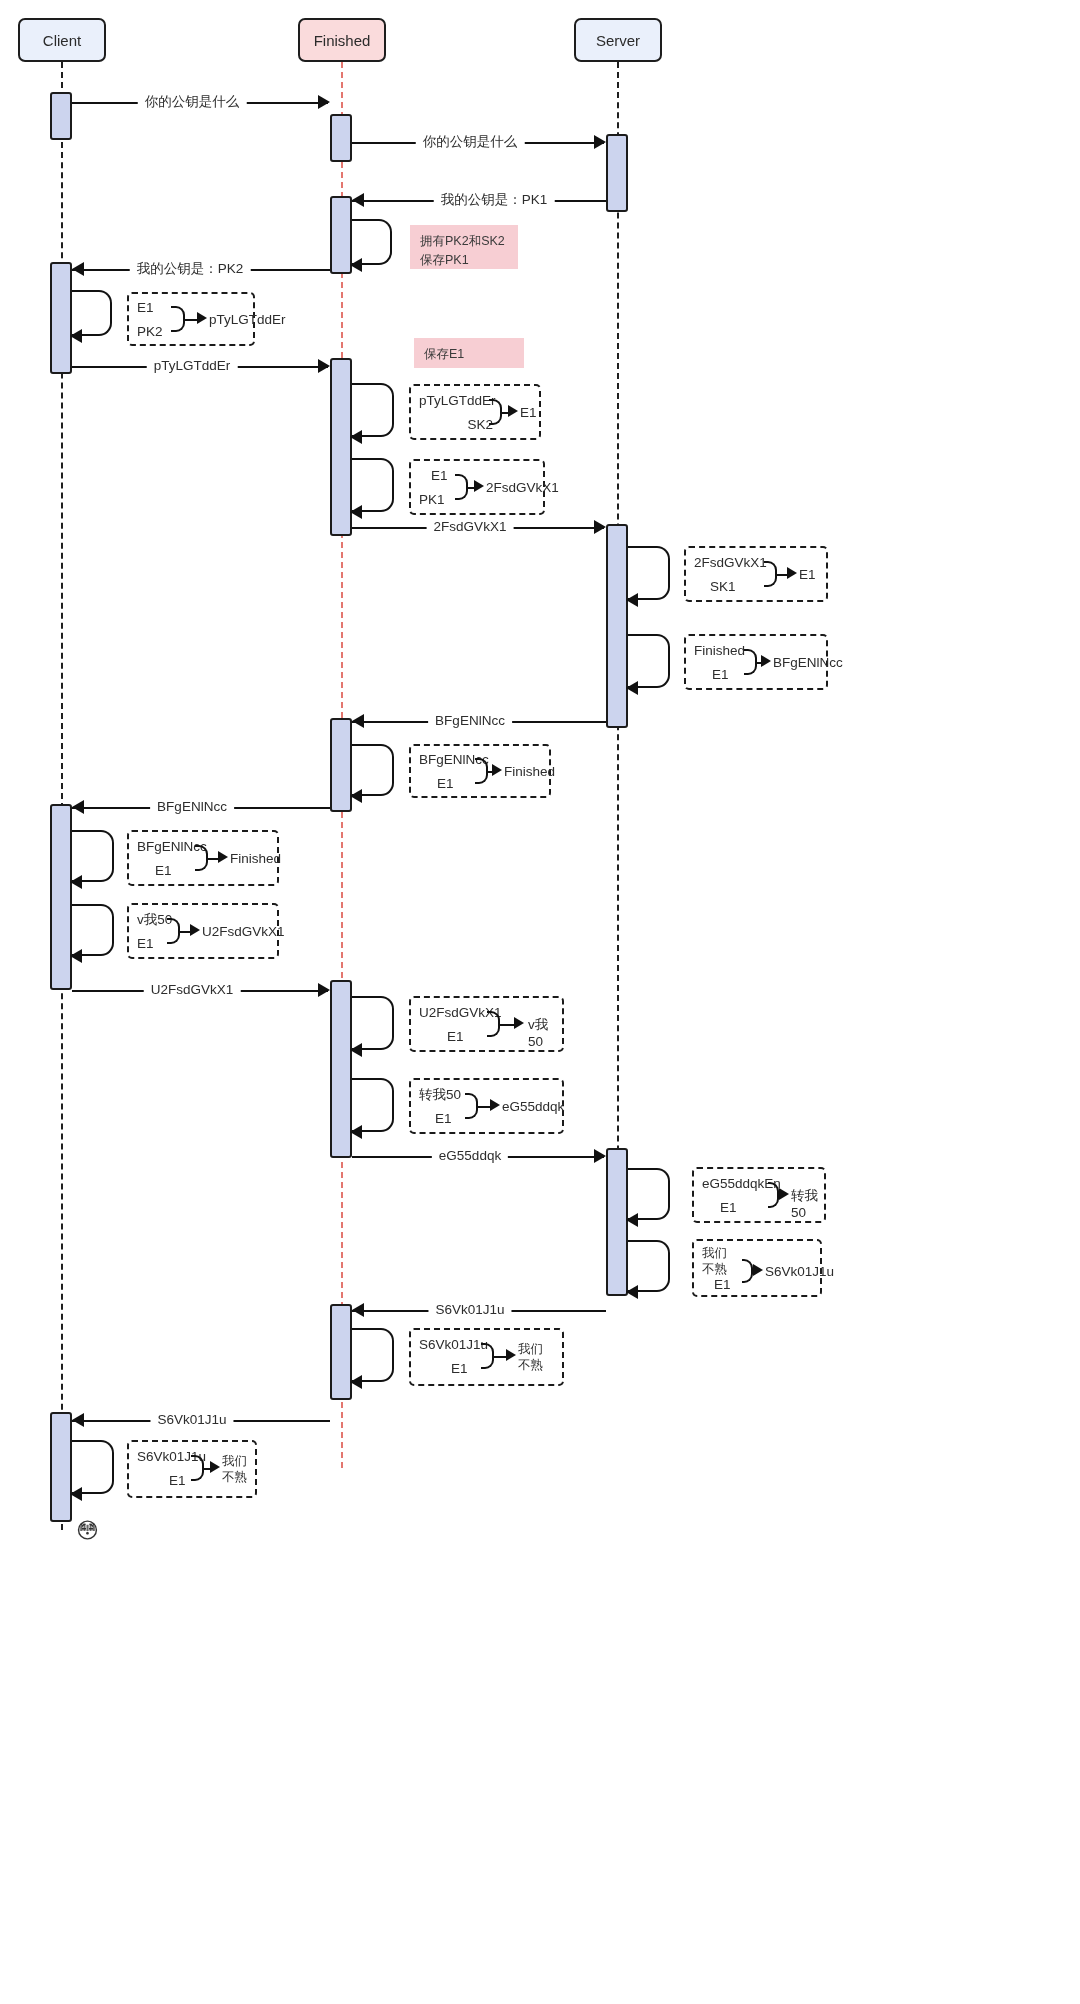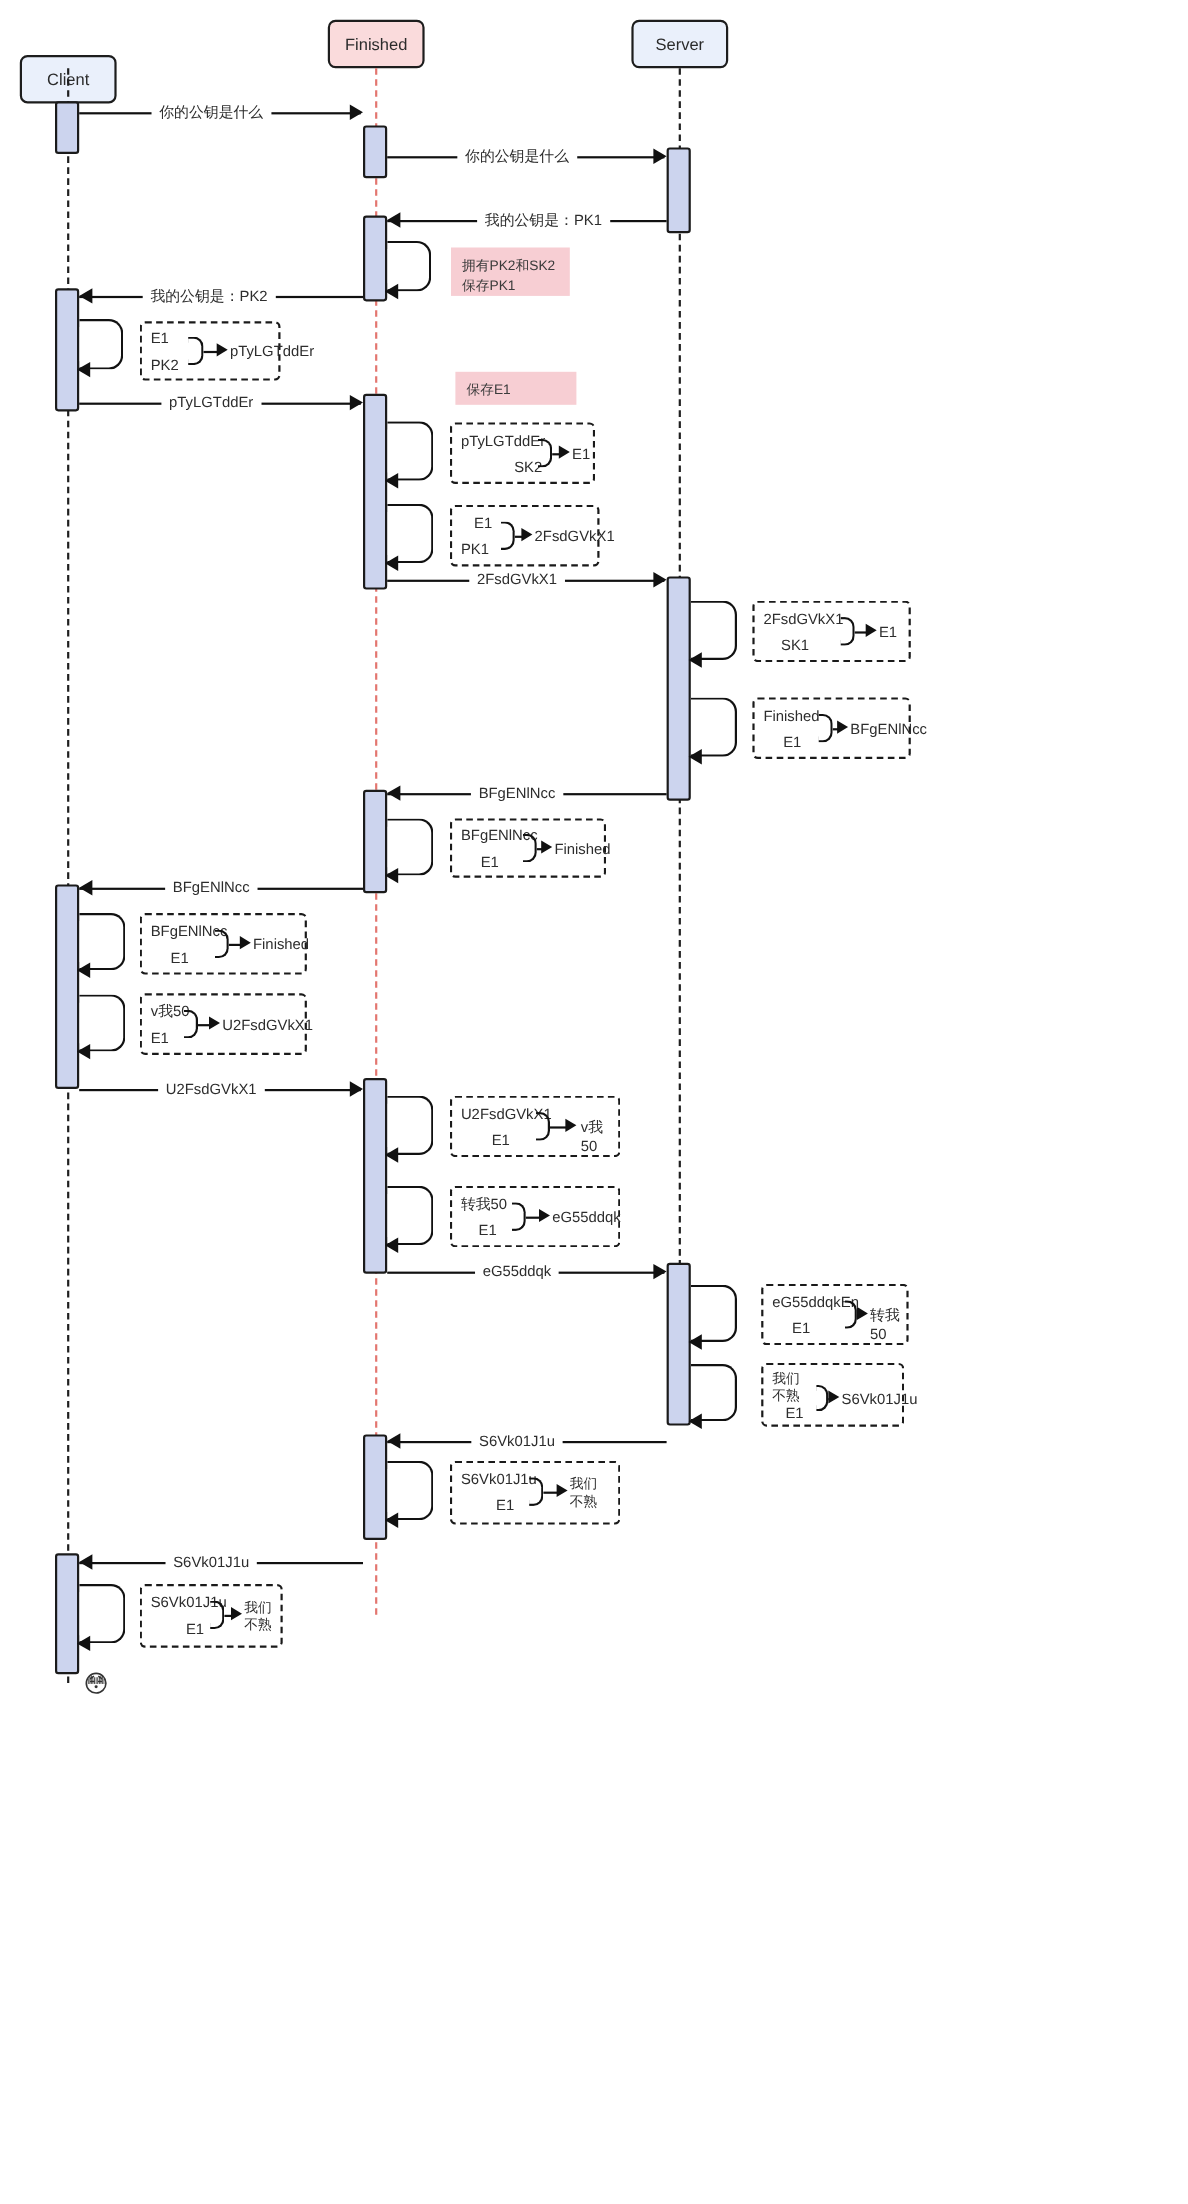--- a/index.html
+++ b/index.html
@@ -37,21 +37,21 @@
   .opout{position:absolute;font-size:13.5px;color:#2d2d2d;white-space:pre-line;line-height:1.25;}
   .brace{position:absolute;border:2.4px solid #111111;border-left:none;border-top-right-radius:9px;border-bottom-right-radius:9px;box-sizing:border-box;}
   .oparrow{position:absolute;height:0;border-top:2.4px solid #111111;}
   .emoji{position:absolute;font-size:22px;line-height:1;}
 </style>
 </head>
 <body>
 
 <div id="stage">
 
-  <div class="actor blue" style="left:18px;top:18px;width:88px;height:44px;margin-top:32px;">
+  <div class="actor blue" style="left:18px;top:18px;width:88px;height:44px;">
     <span>Client</span>
   </div>
   <div class="actor red" style="left:298px;top:18px;width:88px;height:44px;">
     <span>Finished</span>
   </div>
   <div class="actor blue" style="left:574px;top:18px;width:88px;height:44px;">
     <span>Server</span>
   </div>
 
   <div class="lifeline" style="left:61px;top:62px;height:1468px;"></div>

